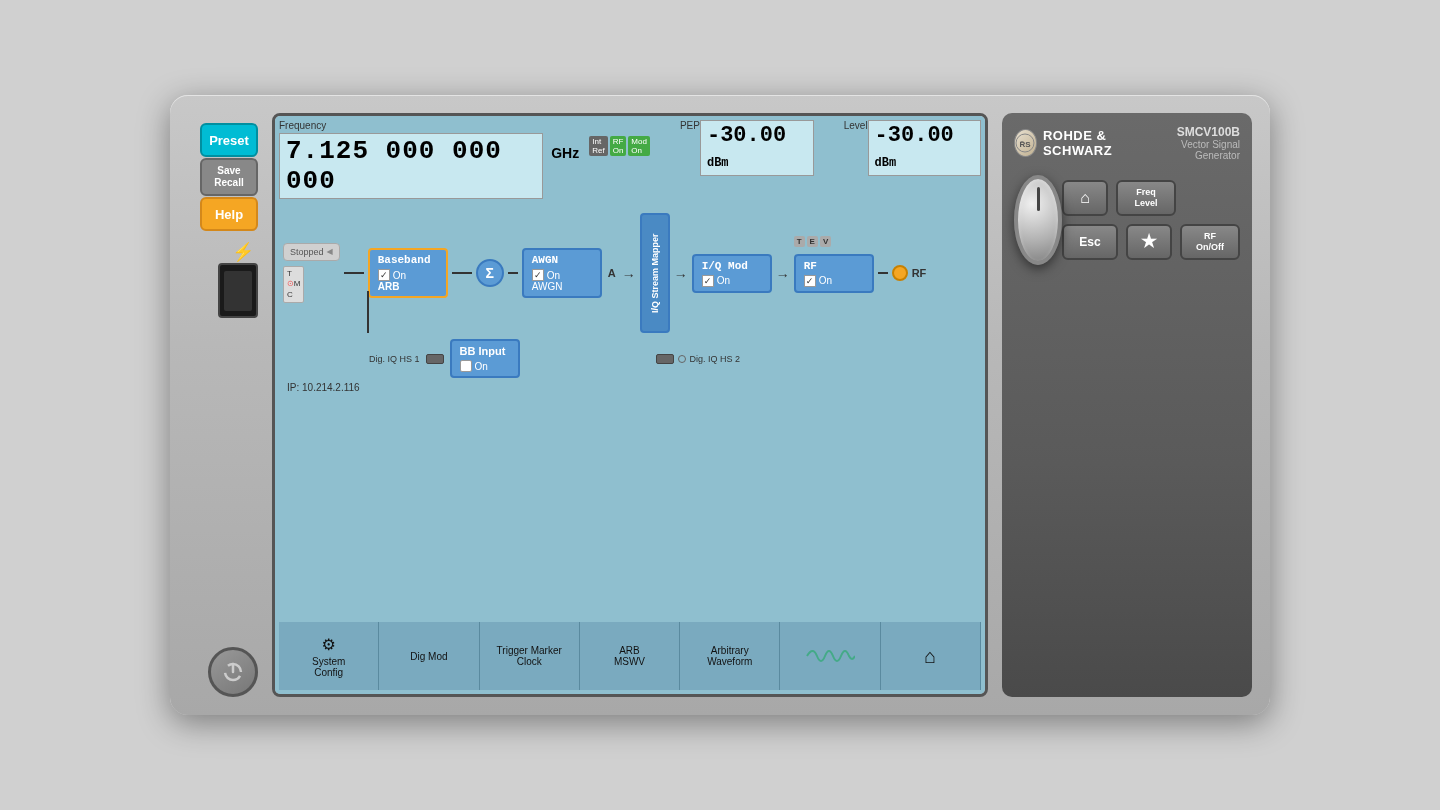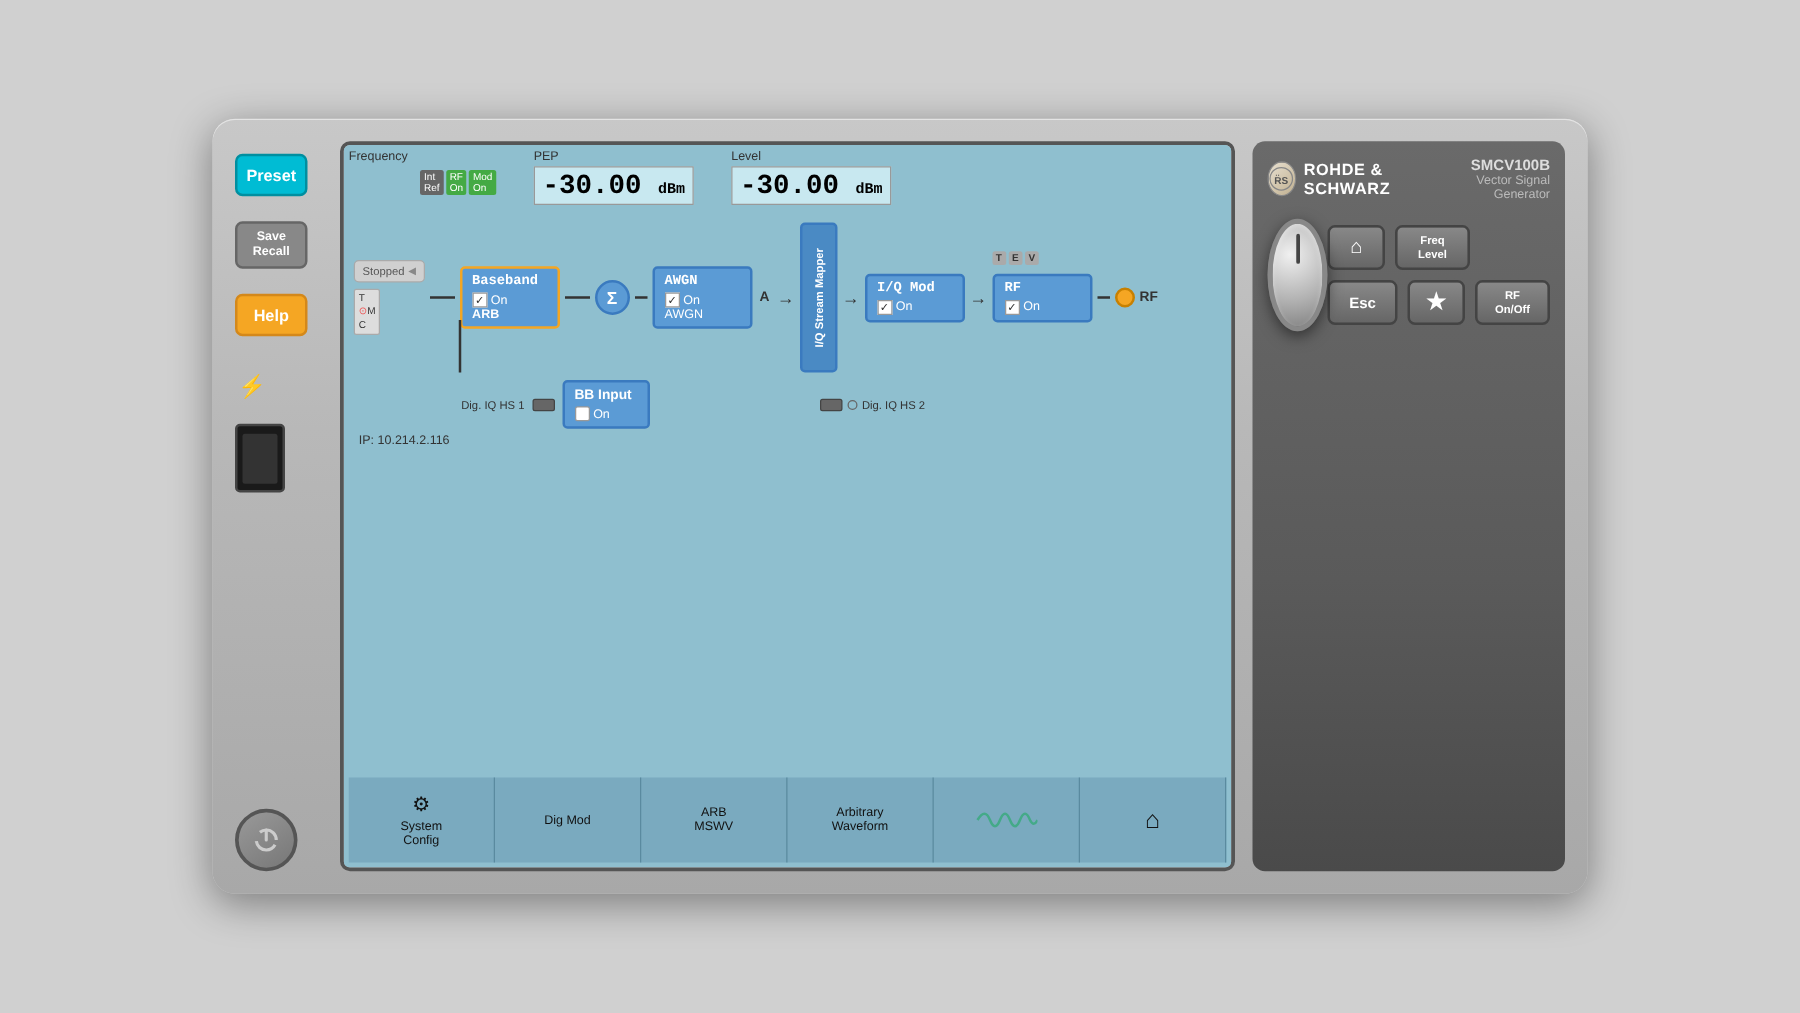--- a/index.html
+++ b/index.html
@@ -24,22 +24,22 @@
       box-shadow: 0 8px 32px rgba(0,0,0,0.4), inset 0 1px 0 rgba(255,255,255,0.5);
       position: relative;
       padding: 18px;
       gap: 14px;
     }
 
     
     .left-panel {
       display: flex;
       flex-direction: column;
-      align-items: flex-start;
-      gap: 20px;
+      align-items: flex-end;
+      gap: 1px;
       width: 70px;
       padding-top: 10px;
     }
 
     .btn-preset {
       width: 58px;
       height: 34px;
       background: #00bcd4;
       border: 2px solid #008fa0;
       border-radius: 6px;
@@ -212,21 +212,21 @@
     .mod-on-badge {
       background: #4a4;
       color: white;
       font-size: 8px;
       padding: 1px 3px;
       border-radius: 2px;
     }
 
     .pep-section, .level-section {
       display: flex;
-      flex-direction: column;
+      flex-direction: row;
       margin-left: 20px;
     }
 
     .pep-label, .level-label {
       font-size: 10px;
       color: #333;
       margin-bottom: 2px;
     }
 
     .pep-value, .level-value {
@@ -639,20 +639,24 @@
       </svg>
     </button>
   </div>
 
   <div class="screen-container">
     <div class="screen">
 
       <div class="status-bar">
         <div class="freq-section">
           <div class="freq-label">Frequency</div>
+          <div style="display:flex;align-items:baseline;gap:4px">
+            <div class="freq-value">7.125 000 000 000</div>
+            <span class="freq-unit">GHz</span>
+          </div>
         </div>
 
         <div class="ref-block">
           <div class="ref-badge">Int<br>Ref</div>
           <div class="rf-on-badge">RF<br>On</div>
           <div class="mod-on-badge">Mod<br>On</div>
         </div>
 
         <div class="pep-section">
           <div class="pep-label">PEP</div>
@@ -778,20 +782,23 @@
 
         <div class="toolbar-btn">
           <div style="font-size:16px;">⚙</div>
           <span>System<br>Config</span>
         </div>
 
         <div class="toolbar-btn">
           <span>Dig Mod</span>
         </div>
 
+        <div class="toolbar-btn">
+          <span>Trigger Marker<br>Clock</span>
+        </div>
 
         <div class="toolbar-btn">
           <span>ARB<br>MSWV</span>
         </div>
 
         <div class="toolbar-btn">
           <span>Arbitrary<br>Waveform</span>
         </div>
 
         <div class="toolbar-btn">

